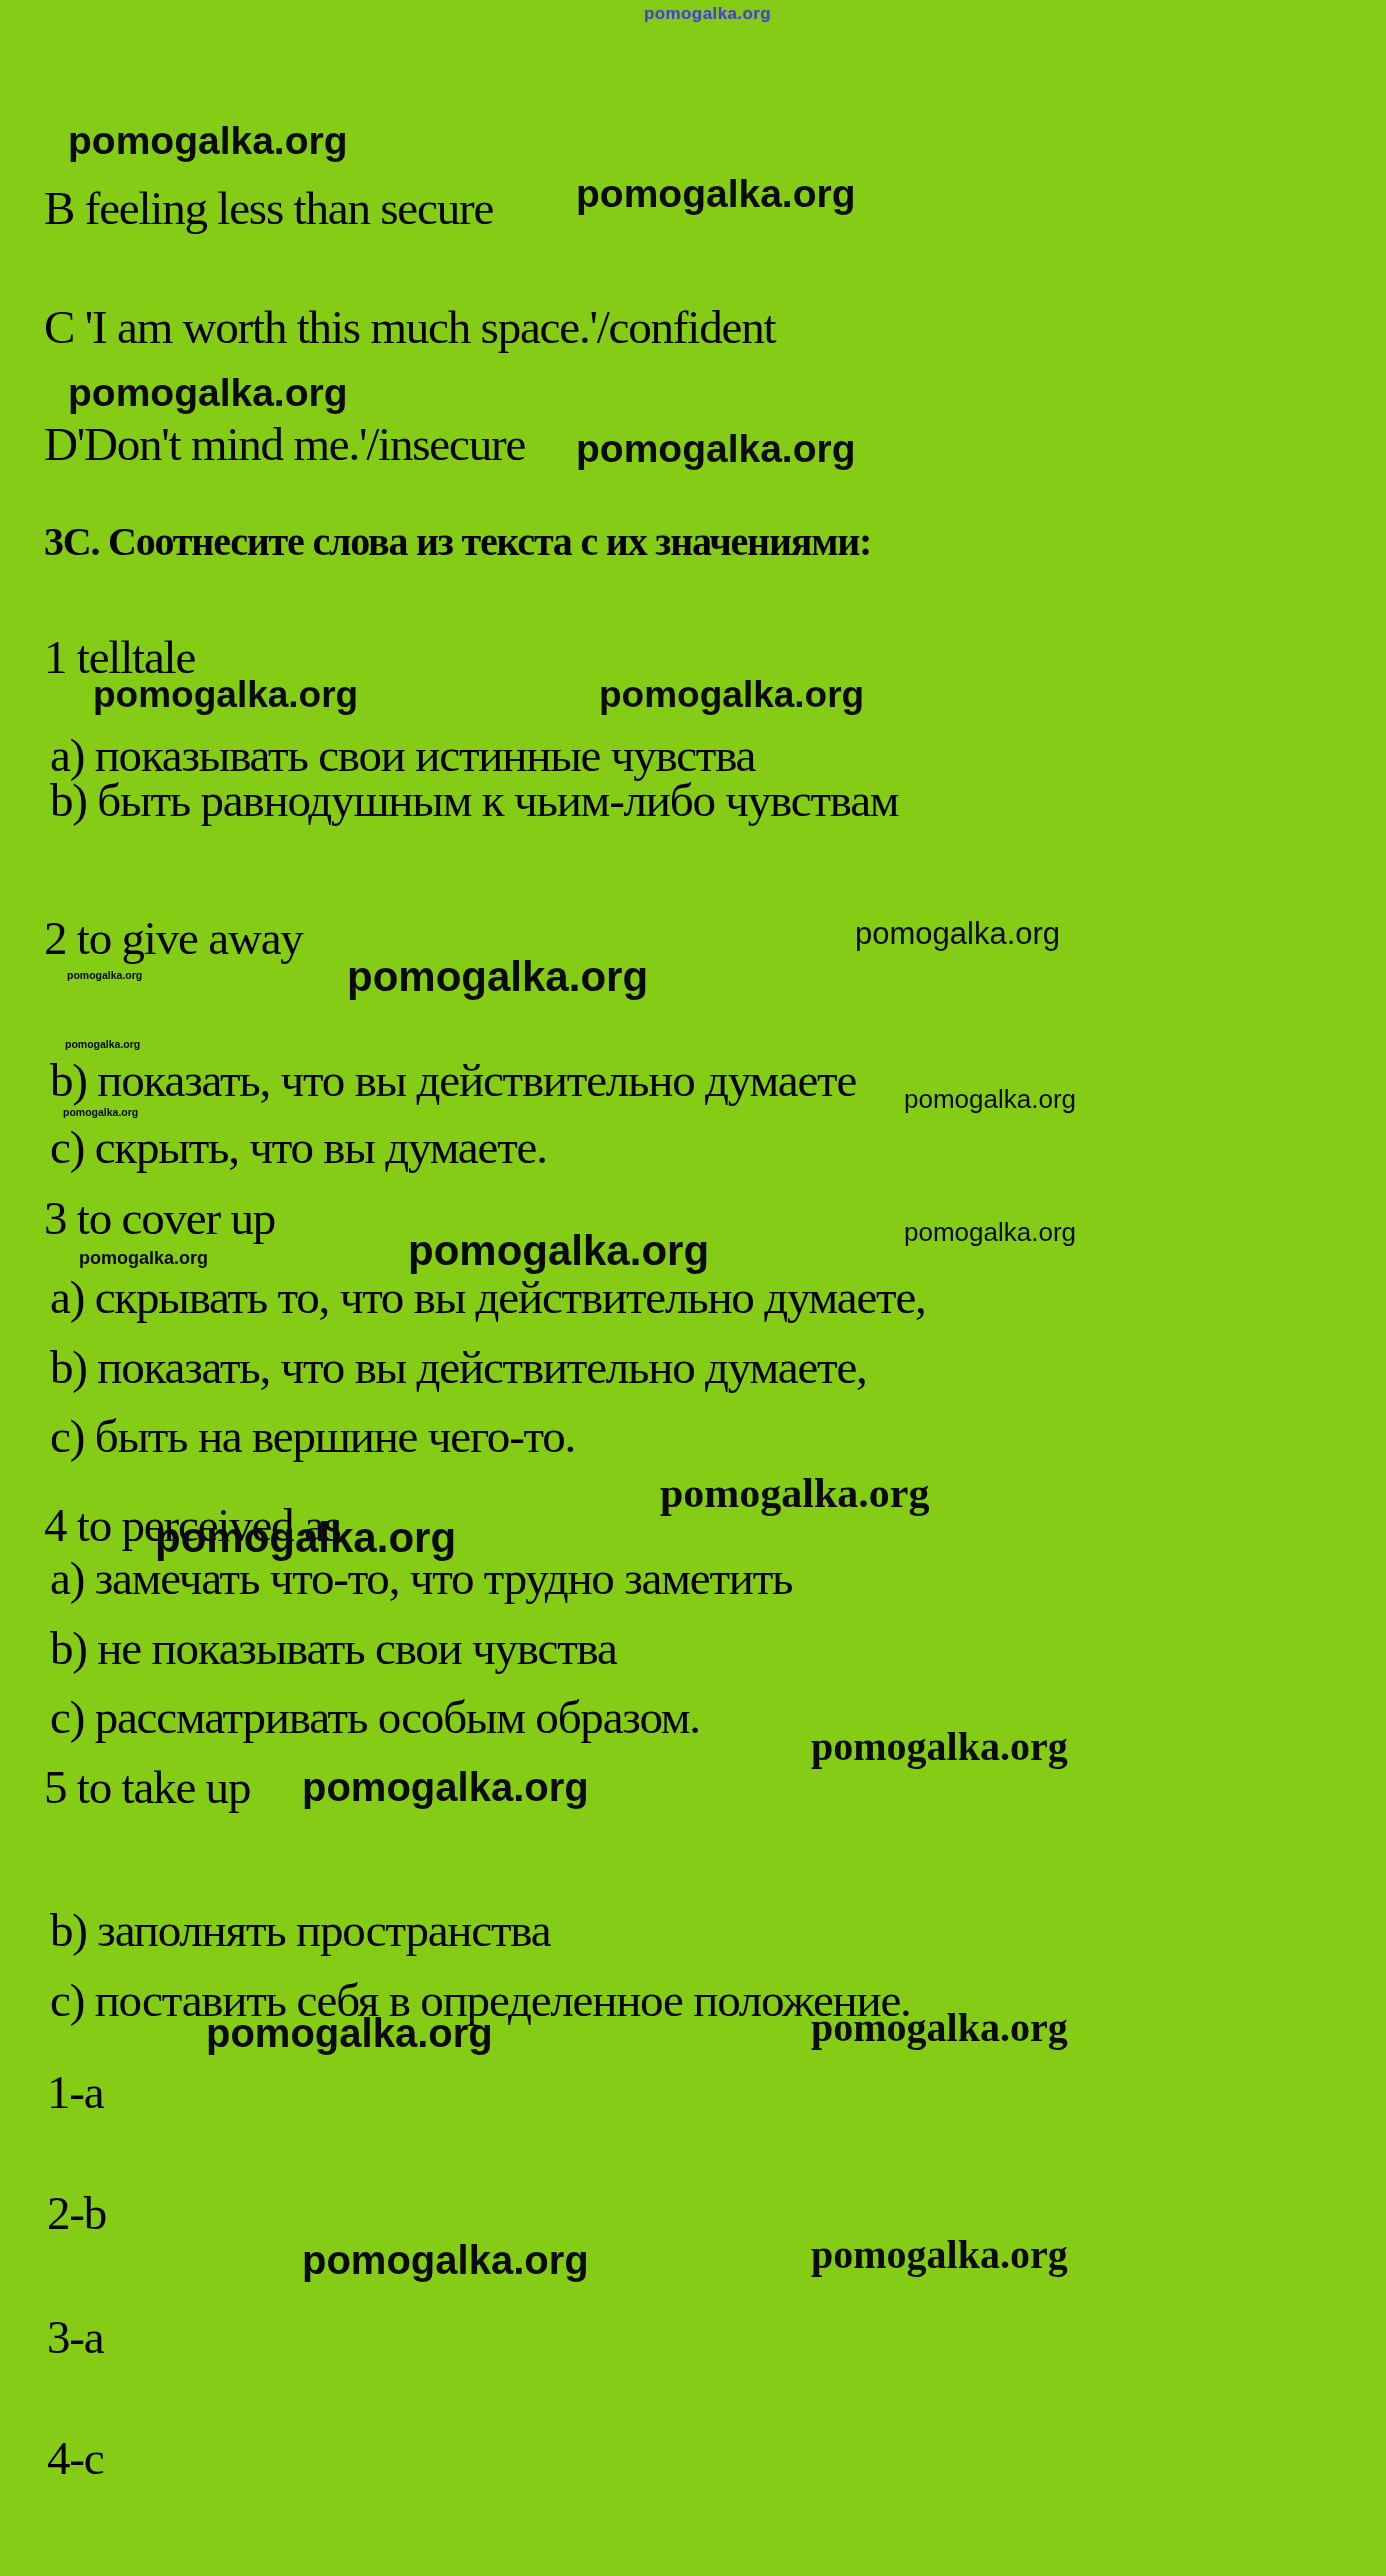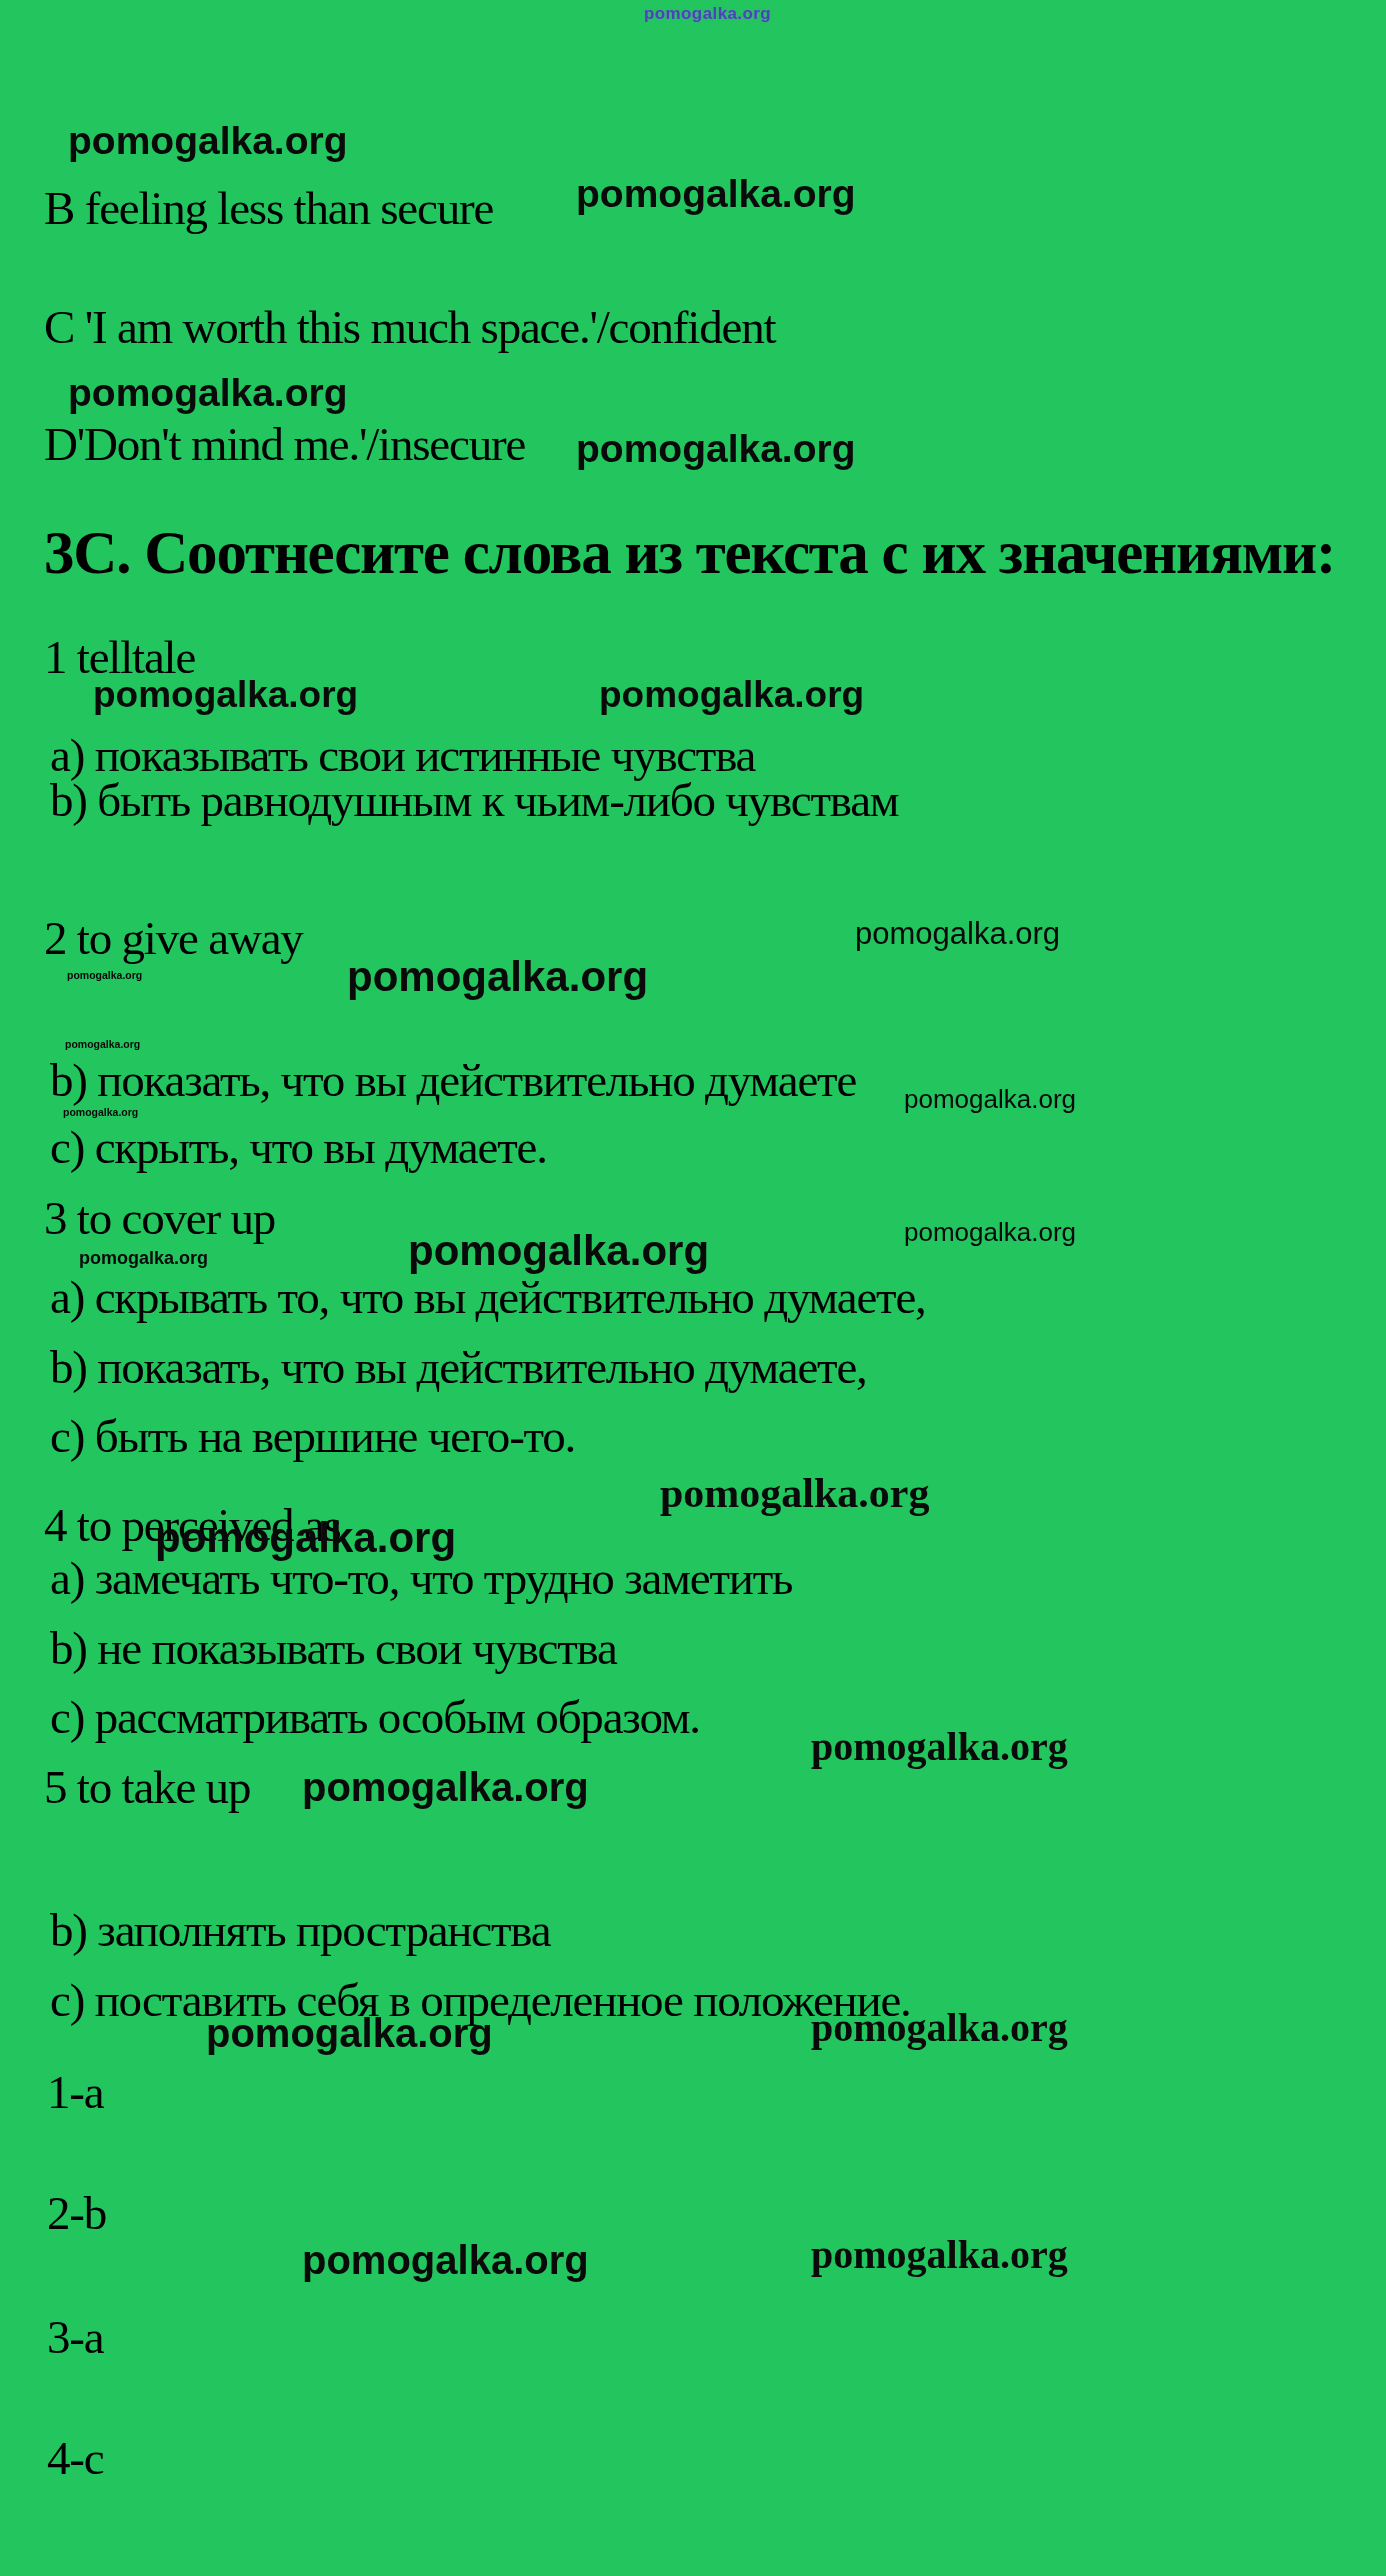--- a/index.html
+++ b/index.html
@@ -1,16 +1,16 @@
 <!DOCTYPE html>
 <html style="font-size:13px"><head>
 <meta charset="utf-8">
 <style>
   html,body{margin:0;padding:0;background:#ffffff;}
-  .page{position:relative;width:1386px;height:2576px;background:#22c55e;overflow:hidden;text-align:center;}
+  .page{position:relative;width:1386px;height:2576px;background:#84cc16;overflow:hidden;text-align:center;}
   .t{position:absolute;white-space:nowrap;line-height:1.05;color:#000;}
   .serif{font-family:"Liberation Serif","DejaVu Serif",serif;font-size:47px;letter-spacing:-1.2px;}
   .hbold{font-weight:bold;}
   .wm{position:absolute;white-space:nowrap;line-height:1;font-family:"Liberation Sans","DejaVu Sans",sans-serif;font-weight:bold;color:#0a0a0a;}
   .wm.reg{font-weight:normal;}
   .wm.wserif{font-family:"Liberation Serif","DejaVu Serif",serif;}
   .wm.tiny{font-size:10.5px;letter-spacing:0;}
   .wm-top{position:absolute;white-space:nowrap;font-family:"Liberation Sans","DejaVu Sans",sans-serif;font-weight:bold;font-size:17px;letter-spacing:0.4px;color:#4646b4;text-shadow:0 0 1.6px rgba(130,130,220,0.85);}
 </style>
 </head>
@@ -21,21 +21,21 @@
   <div class="wm-top" style="left:644px;top:4px;">pomogalka.org</div>
 
   <div class="wm" style="left:68px;top:121px;font-size:39px;">pomogalka.org</div>
   <div class="t serif" style="left:44px;top:184px;">B feeling less than secure</div>
   <div class="wm" style="left:576px;top:174px;font-size:39px;">pomogalka.org</div>
   <div class="t serif" style="left:44px;top:303px;">C 'I am worth this much space.'/confident</div>
   <div class="wm" style="left:68px;top:373px;font-size:39px;">pomogalka.org</div>
   <div class="t serif" style="left:44px;top:420px;">D'Don't mind me.'/insecure</div>
   <div class="wm" style="left:576px;top:429px;font-size:39px;">pomogalka.org</div>
 
-  <div class="t serif hbold" style="left:44px;top:521px;font-size:61px;">3C. Соотнесите слова из текста с их значениями:</div>
+  <div class="t serif hbold" style="left:44px;top:521px;font-size:40px;">3C. Соотнесите слова из текста с их значениями:</div>
 
   <div class="t serif" style="left:44px;top:633px;">1 telltale</div>
   <div class="wm" style="left:93px;top:676px;font-size:37px;">pomogalka.org</div>
   <div class="wm" style="left:599px;top:676px;font-size:37px;">pomogalka.org</div>
   <div class="t serif" style="left:50px;top:707px;margin-top:24px;">a) показывать свои истинные чувства</div>
   <div class="t serif" style="left:50px;top:776px;">b) быть равнодушным к чьим-либо чувствам</div>
 
   <div class="t serif" style="left:44px;top:914px;">2 to give away</div>
   <div class="wm reg" style="left:855px;top:918px;font-size:31px;">pomogalka.org</div>
   <div class="wm" style="left:347px;top:956px;font-size:42px;">pomogalka.org</div>

